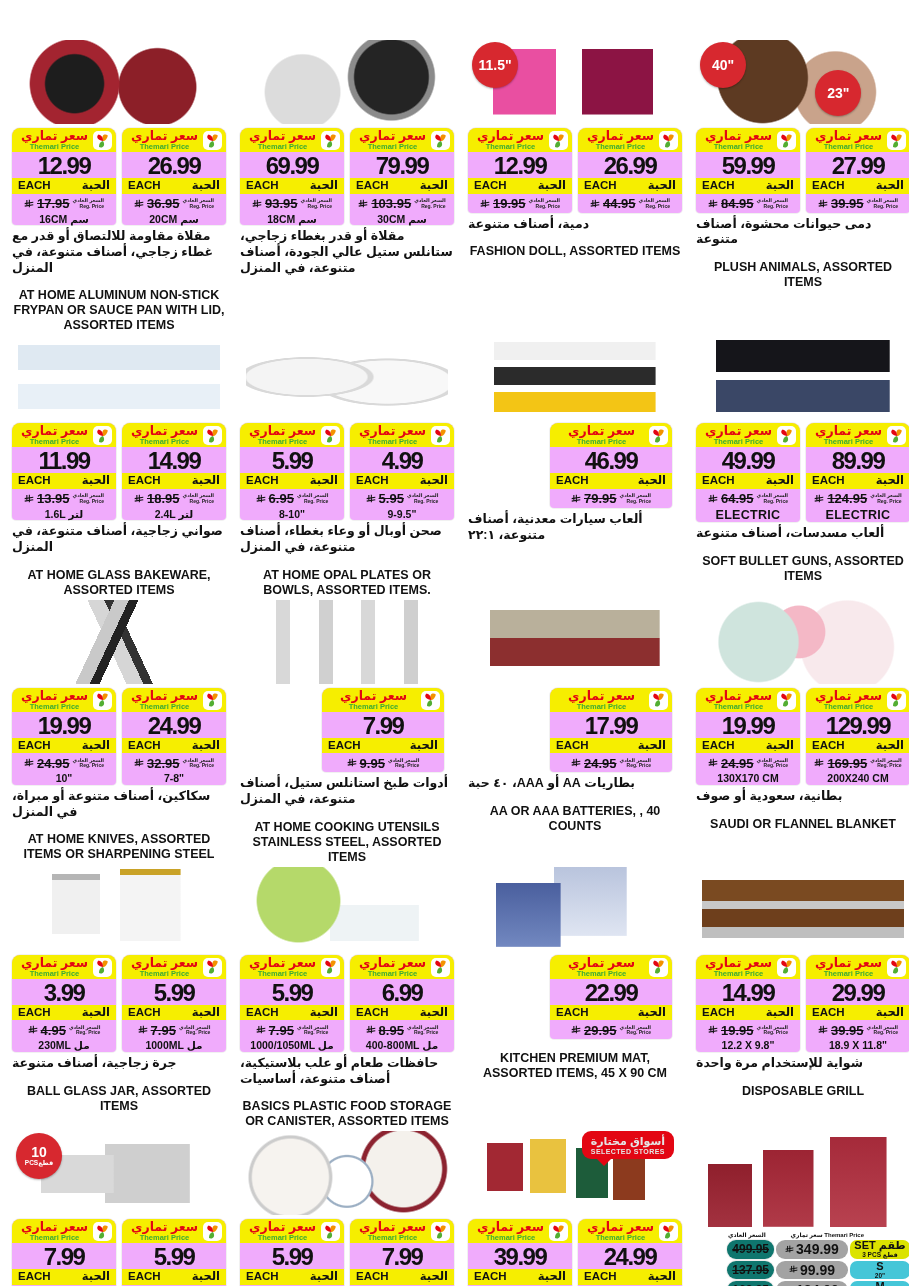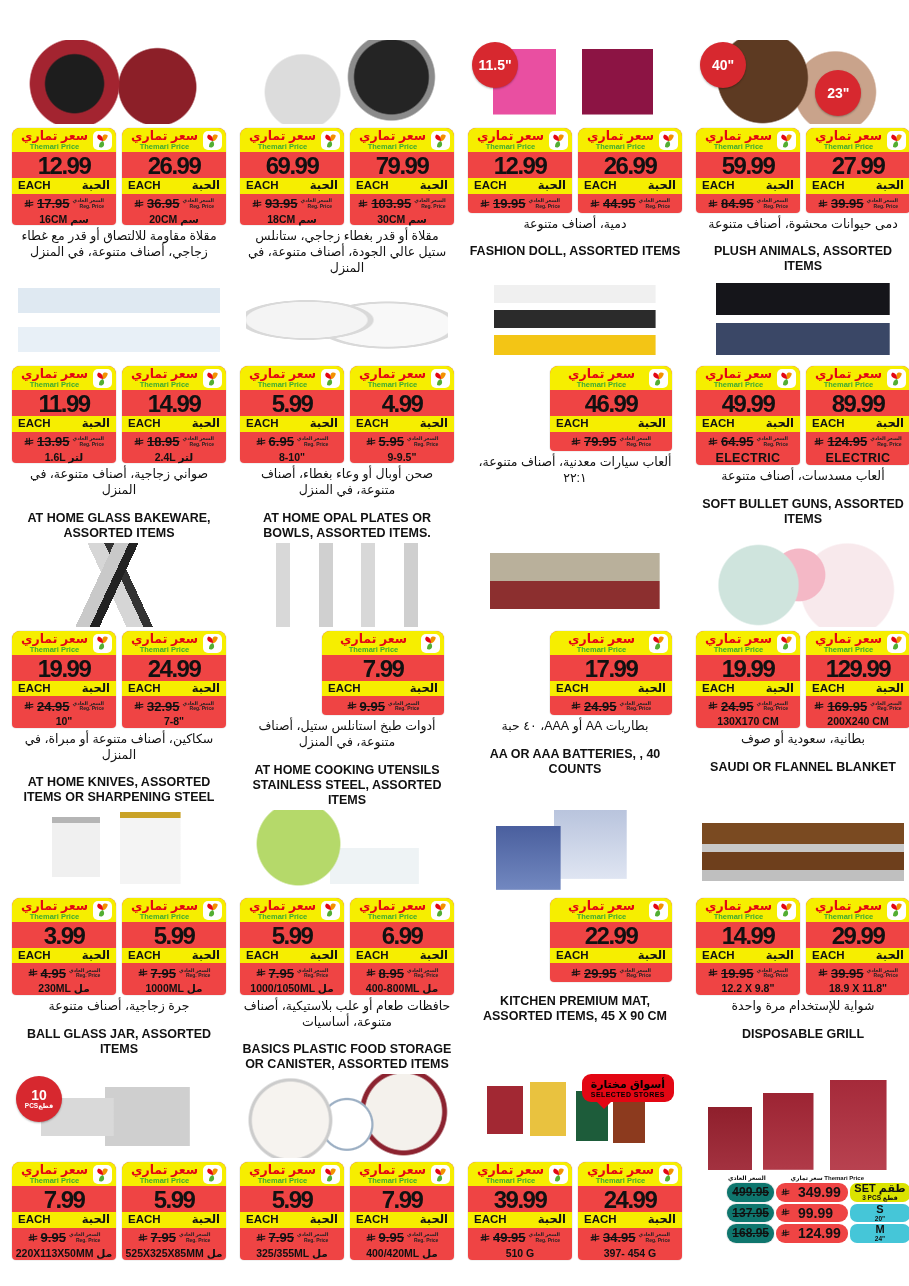--- a/index.html
+++ b/index.html
@@ -9,51 +9,51 @@
   #grid{display:grid;grid-template-columns:repeat(4,1fr);gap:0 6px;padding:38px 8px 4px;}
   .cell{display:flex;flex-direction:column;padding:0 4px;min-height:222px;position:relative;}
   .photo{height:84px;margin:2px 6px 2px;position:relative;border-radius:6px;}
   .badges{position:absolute;top:2px;left:8px;right:8px;height:0;z-index:3;}
   .badge-circle{position:absolute;width:46px;height:46px;border-radius:50%;background:#d7282f;color:#fff;
     display:flex;flex-direction:column;align-items:center;justify-content:center;line-height:1;box-shadow:0 1px 2px rgba(0,0,0,.3);}
   .badge-circle .b-big{font-weight:bold;font-size:14px;}
   .badge-circle .b-small{font-weight:bold;font-size:6.5px;margin-top:1px;}
   .pos0{left:0;top:2px;}
   .pos1{left:56%;top:30px;}
-  .bubble{position:absolute;right:4px;top:0;background:#e30613;color:#000000;border-radius:9px;padding:4px 9px;text-align:center;}
+  .bubble{position:absolute;right:4px;top:0;background:#e30613;color:#e5e5e5;border-radius:9px;padding:4px 9px;text-align:center;}
   .bubble:after{content:"";position:absolute;left:14px;bottom:-7px;border:8px solid transparent;border-top-color:#e30613;border-bottom:0;}
   .bub-ar{font-weight:bold;font-size:11px;direction:rtl;}
   .bub-en{font-weight:bold;font-size:7px;letter-spacing:.4px;}
   
   .offers{display:flex;gap:6px;justify-content:center;margin-top:2px;}
   .offers.one .offer{width:122px;margin-left:auto;margin-right:10px;}
   .offers.two .offer{width:104px;}
-  .offer{background:#ef4444;border-radius:8px 8px 4px 4px;box-shadow:0 0 0 1px #f1f1f1;}
+  .offer{background:#f0abfc;border-radius:8px 8px 4px 4px;box-shadow:0 0 0 1px #f1f1f1;}
   .tag-head{display:flex;align-items:center;justify-content:space-between;background:#f6ee00;border-radius:8px 8px 0 0;padding:2px 4px 1px;}
   .th-txt{flex:1;text-align:center;}
   .th-ar{color:#e30613;font-weight:bold;font-size:12.5px;direction:rtl;line-height:1.05;}
   .th-en{color:#3aaa35;font-weight:bold;font-size:7.5px;line-height:1.05;}
   .brand{width:19px;height:19px;background:#fff;border-radius:5px;display:flex;align-items:center;justify-content:center;flex:0 0 auto;}
   .price{font-weight:bold;font-size:24px;letter-spacing:-1.5px;text-align:center;line-height:1.05;padding:1px 0 0;}
   .each-row{display:flex;justify-content:space-between;align-items:center;background:#f6ee00;padding:0 6px;font-weight:bold;font-size:11.5px;line-height:1.35;}
   .each-ar{direction:rtl;}
   .reg-row{display:flex;align-items:center;justify-content:center;gap:3px;padding:1px 0 0;}
   .reg-val{font-weight:bold;font-size:13px;text-decoration:line-through;}
   .reg-lbl{display:flex;flex-direction:column;font-size:5px;font-weight:bold;line-height:1.15;color:#222;}
   .reg-lbl i{font-style:normal;direction:rtl;}
   .size{text-align:center;font-weight:bold;font-size:10.5px;line-height:1.2;}
   .note{text-align:center;font-weight:bold;font-size:12.5px;letter-spacing:.3px;}
-  .name-ar{direction:rtl;text-align:center;font-weight:normal;font-size:12.5px;line-height:1.25;margin-top:4px;}
+  .name-ar{direction:rtl;text-align:left;font-weight:bold;font-size:12.5px;line-height:1.25;margin-top:4px;}
   .name-en{text-align:center;font-weight:bold;font-size:12.5px;line-height:1.2;margin-top:12px;}
   
   .ltable-wrap{display:flex;flex-direction:column;gap:2px;margin:2px 0 0 auto;width:190px;}
   .lhead{display:flex;justify-content:space-between;font-size:6px;font-weight:bold;padding:0 46px 0 8px;}
   .lrow{display:flex;gap:2px;justify-content:flex-end;align-items:stretch;}
   .lreg{background:#0f766e;box-shadow:0 0 0 1px #eee;border-radius:9px;padding:1px 5px;font-weight:bold;font-size:12px;text-decoration:line-through;display:flex;align-items:center;}
-  .lprice{background:#ef4444;border-radius:9px;padding:1px 5px;font-weight:bold;font-size:14px;display:flex;align-items:center;gap:8px;min-width:62px;justify-content:flex-start;}
+  .lprice{background:#a3a3a3;border-radius:9px;padding:1px 5px;font-weight:bold;font-size:14px;display:flex;align-items:center;gap:2px;min-width:62px;justify-content:center;}
   .lsize{width:60px;border-radius:7px;display:flex;flex-direction:column;align-items:center;justify-content:center;font-weight:bold;line-height:1;}
   .lsize.yellow{background:#dbe300;}
   .lsize.cyan{background:#45c6d8;}
   .ls1{font-size:11px;}
   .ls2{font-size:6.5px;margin-top:1px;}
   
   .ph-frypan{background:radial-gradient(circle at 28% 52%,#1d1d1d 0 19%,#a32430 20% 29%,transparent 30%),radial-gradient(circle at 69% 56%,#8c1f28 0 26%,transparent 27%),#fff;}
   .ph-steel{background:radial-gradient(circle at 72% 44%,#242424 0 24%,#8b8b8b 25% 28%,transparent 29%),radial-gradient(circle at 28% 62%,#dcdcdc 0 24%,transparent 25%),#fff;}
   .ph-doll{background:linear-gradient(90deg,transparent 6%,#e94fa1 6% 40%,transparent 40% 54%,#8c1444 54% 92%,transparent 92%) center/92% 78% no-repeat,#fff;}
   .ph-plush{background:radial-gradient(circle at 30% 45%,#5d3a22 0 30%,transparent 31%),radial-gradient(circle at 66% 62%,#c9a38b 0 28%,transparent 29%),#fff;}
@@ -159,20 +159,21 @@
       <span class="reg-lbl">
                 <i>السعر العادي</i>
                 <i>Reg. Price</i>
               </span>
     </div>
     <div class="size">20CM سم</div>
 
   </div>
 </div>
     <div class="name-ar">مقلاة مقاومة للالتصاق أو قدر مع غطاء زجاجي، أصناف متنوعة، في المنزل</div>
+    <div class="name-en">AT HOME ALUMINUM NON-STICK FRYPAN OR SAUCE PAN WITH LID, ASSORTED ITEMS</div>
   </div>
 
   <div class="cell">
     <div class="photo ph-steel"></div>
     <div class="badges"></div>
     <div class="offers two">
   <div class="offer">
     <div class="tag-head">
       <div class="th-txt">
         <div class="th-ar">سعر تماري</div>

